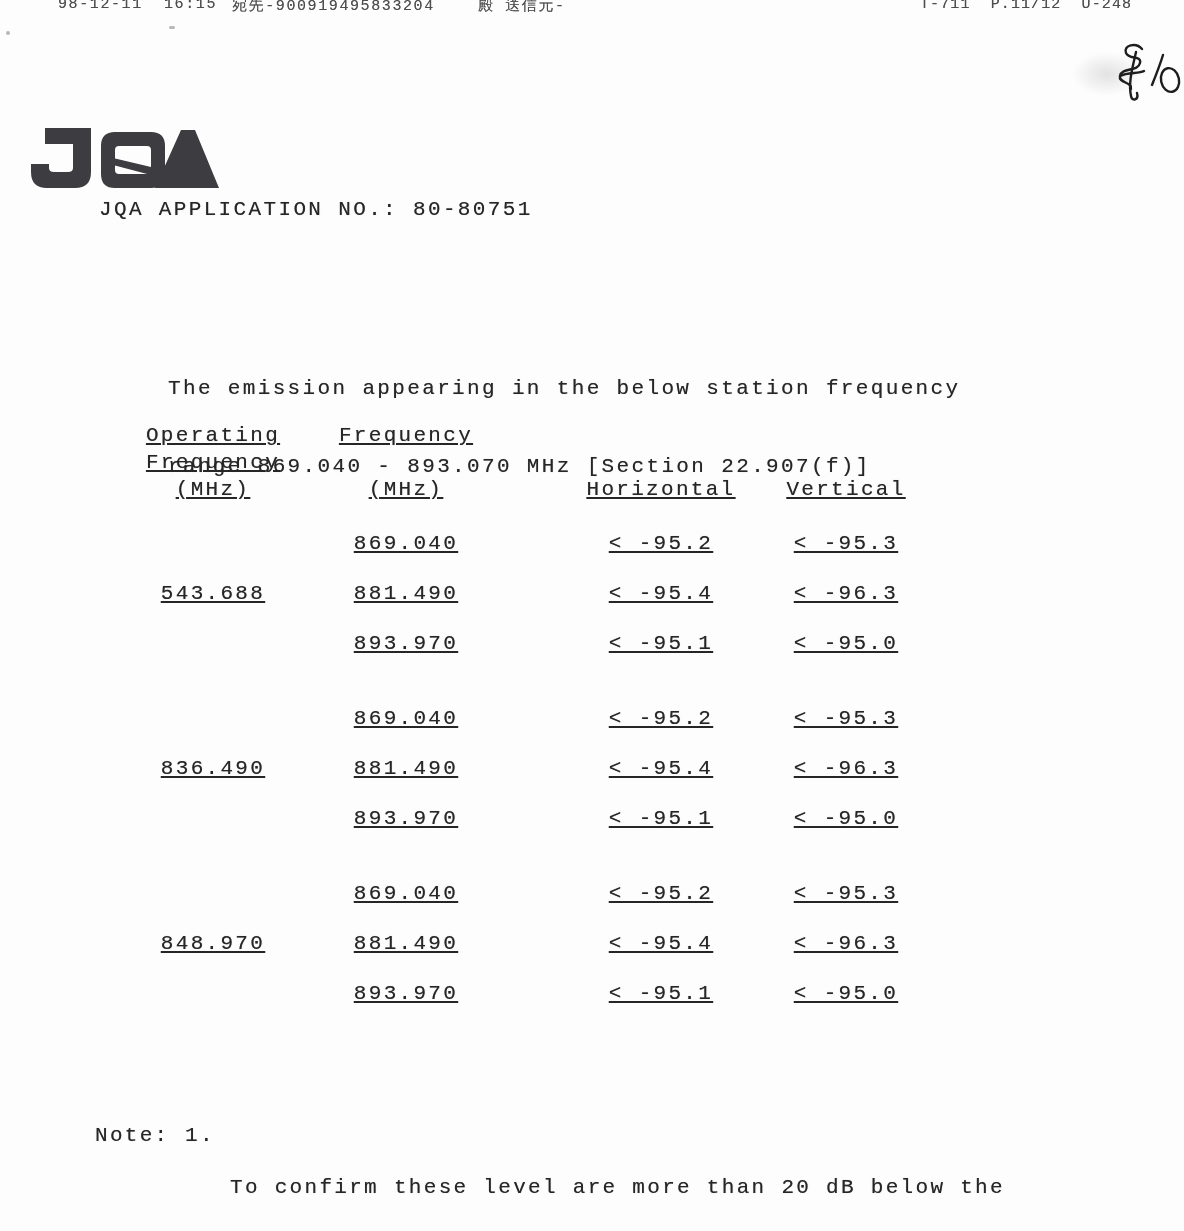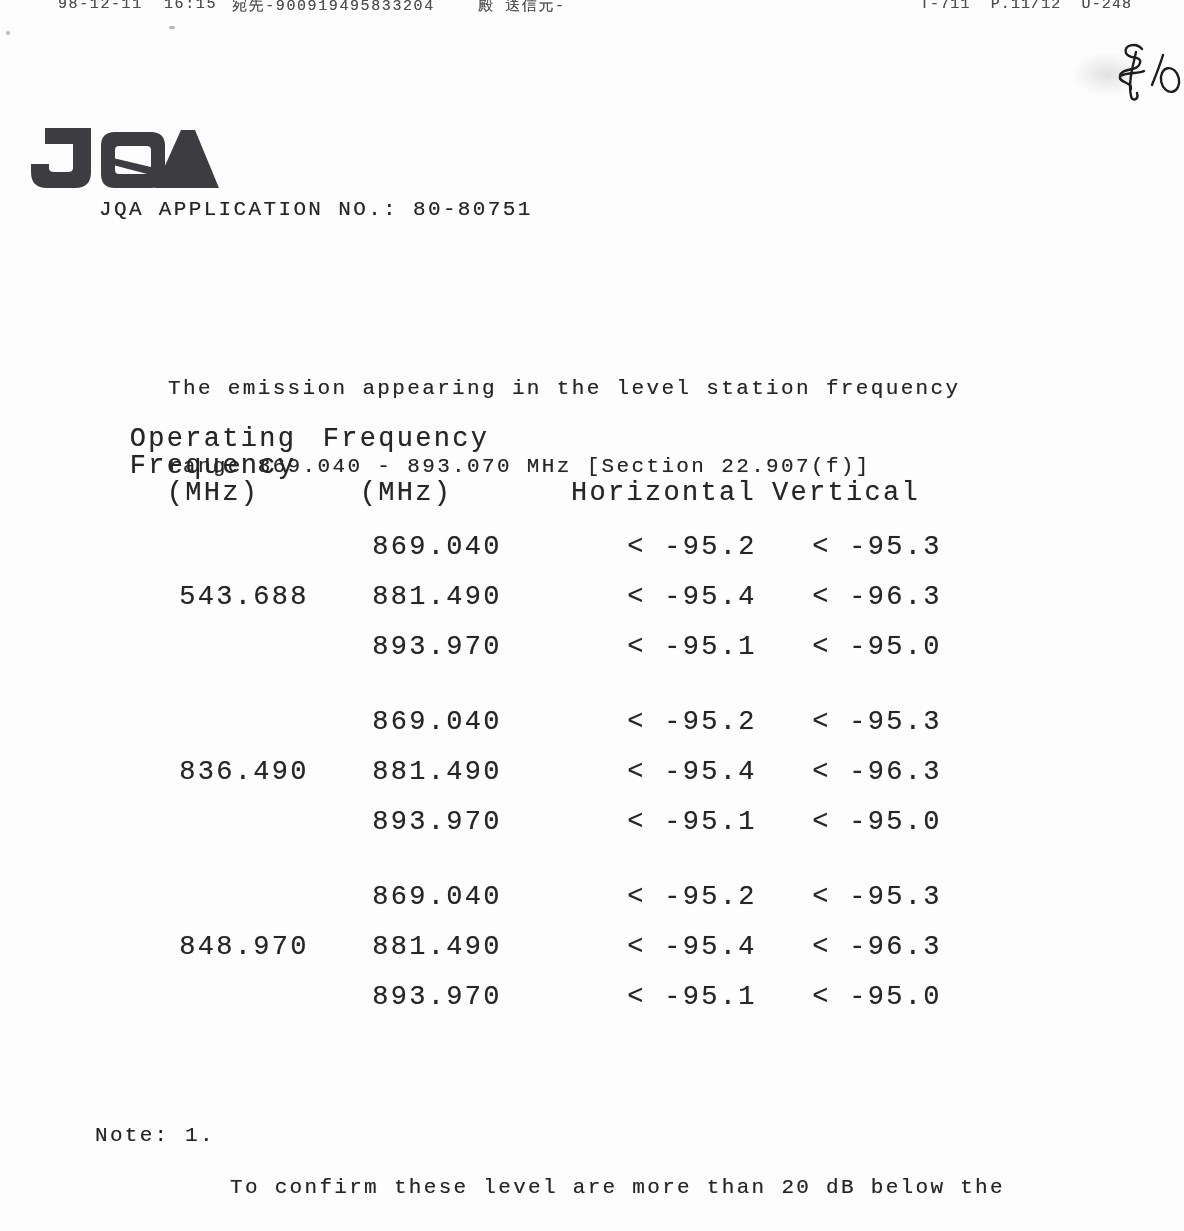--- a/index.html
+++ b/index.html
@@ -34,27 +34,27 @@
     font-size:21px; letter-spacing:2.35px; white-space:pre;margin-left:24px; }
   .appline span { position:absolute; top:0; }
   .app-no { left:75px; }
   .sheet-count { left:826px; }
 
   .intro { position:absolute; left:168px; top:324px;
     font-size:21px; letter-spacing:2.35px; line-height:26px; white-space:pre; }
 
   
   .datatable { position:absolute; left:0; top:424px; width:1132px;
-    font-size:27px; letter-spacing:2.3px; }
+    font-size:21px; letter-spacing:2.3px;text-decoration:underline; }
   .trow { display:grid; grid-template-columns:196px 190px 70px 180px 190px;
     padding-left:115px; white-space:pre; }
   .trow > div { text-align:center; }
   .thead .trow { height:27px; }
   .cell-span2 { grid-column:4 / span 2; text-align:left !important; padding-left:12px; }
-  .tgroup { margin-top:25px;padding-left:31px; }
+  .tgroup { margin-top:25px; }
   .tgroup-first { margin-top:27px; }
   .tgroup .trow { height:50px; align-items:start; }
 
   
   .notes { position:absolute; left:95px; top:1071px;
     font-size:21px; letter-spacing:2.3px; line-height:26px; white-space:pre; }
   .note-first { display:grid; grid-template-columns:90px 45px auto; }
 </style>
 </head>
 <body>
@@ -97,21 +97,21 @@
                M146,64 L158,26 L164,64 Z" fill-rule="evenodd"></path>
     </g>
   </svg>
 </div>
 
 <div class="appline doc-text">
   <span class="app-no">JQA APPLICATION NO.: 80-80751</span>
 </div>
 
 <div class="intro doc-text">
-  <div>The emission appearing in the level station frequency</div>
+  <div>The emission appearing in the below station frequency</div>
   <div>range 869.040 - 893.070 MHz [Section 22.907(f)]</div>
 </div>
 
 <div class="datatable doc-text">
   <div class="thead">
     <div class="trow">
       <div>Operating</div>
       <div>Frequency</div>
       <div></div>
     </div>

